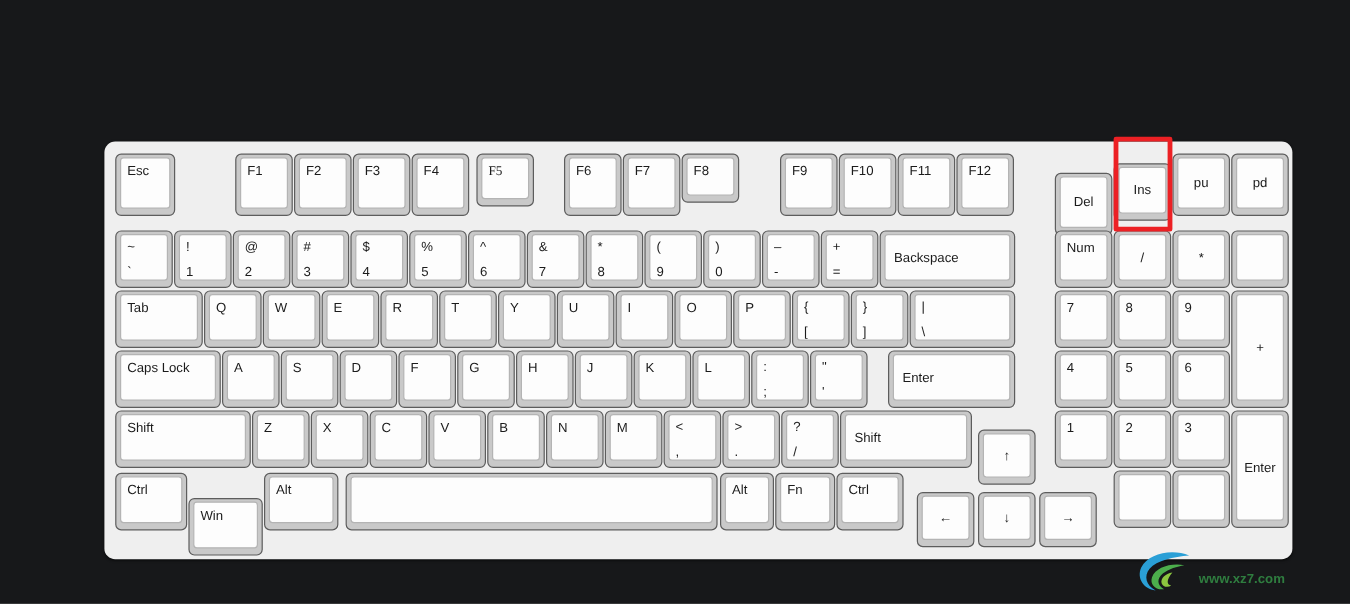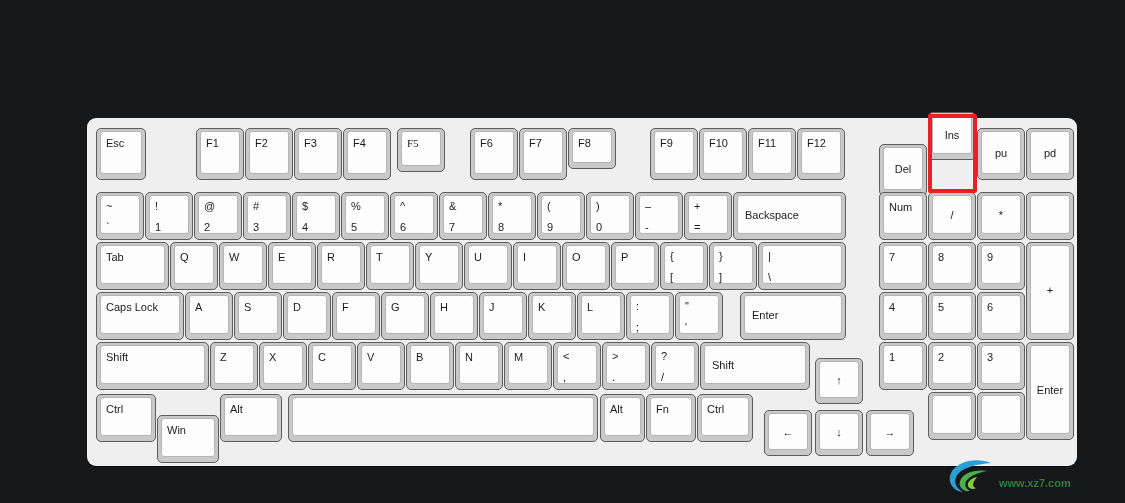--- a/index.html
+++ b/index.html
@@ -181,21 +181,21 @@
     <div class="key" style="left: 797px; top: 128px; width: 48px; height: 52px;">
       <div class="cap">
         <span class="lbl tl">F12</span>
       </div>
     </div>
     <div class="key" style="left: 879px; top: 144px; width: 48px; height: 52px;">
       <div class="cap">
         <span class="lbl ctr">Del</span>
       </div>
     </div>
-    <div class="key" style="left: 928px; top: 112px; width: 48px; height: 48px;">
+    <div class="key" style="left: 928px; top: 136px; width: 48px; height: 48px;">
       <div class="cap">
         <span class="lbl ctr">Ins</span>
       </div>
     </div>
     <div class="key" style="left: 977px; top: 128px; width: 48px; height: 52px;">
       <div class="cap">
         <span class="lbl ctr">pu</span>
       </div>
     </div>
     <div class="key" style="left: 1026px; top: 128px; width: 48px; height: 52px;">

